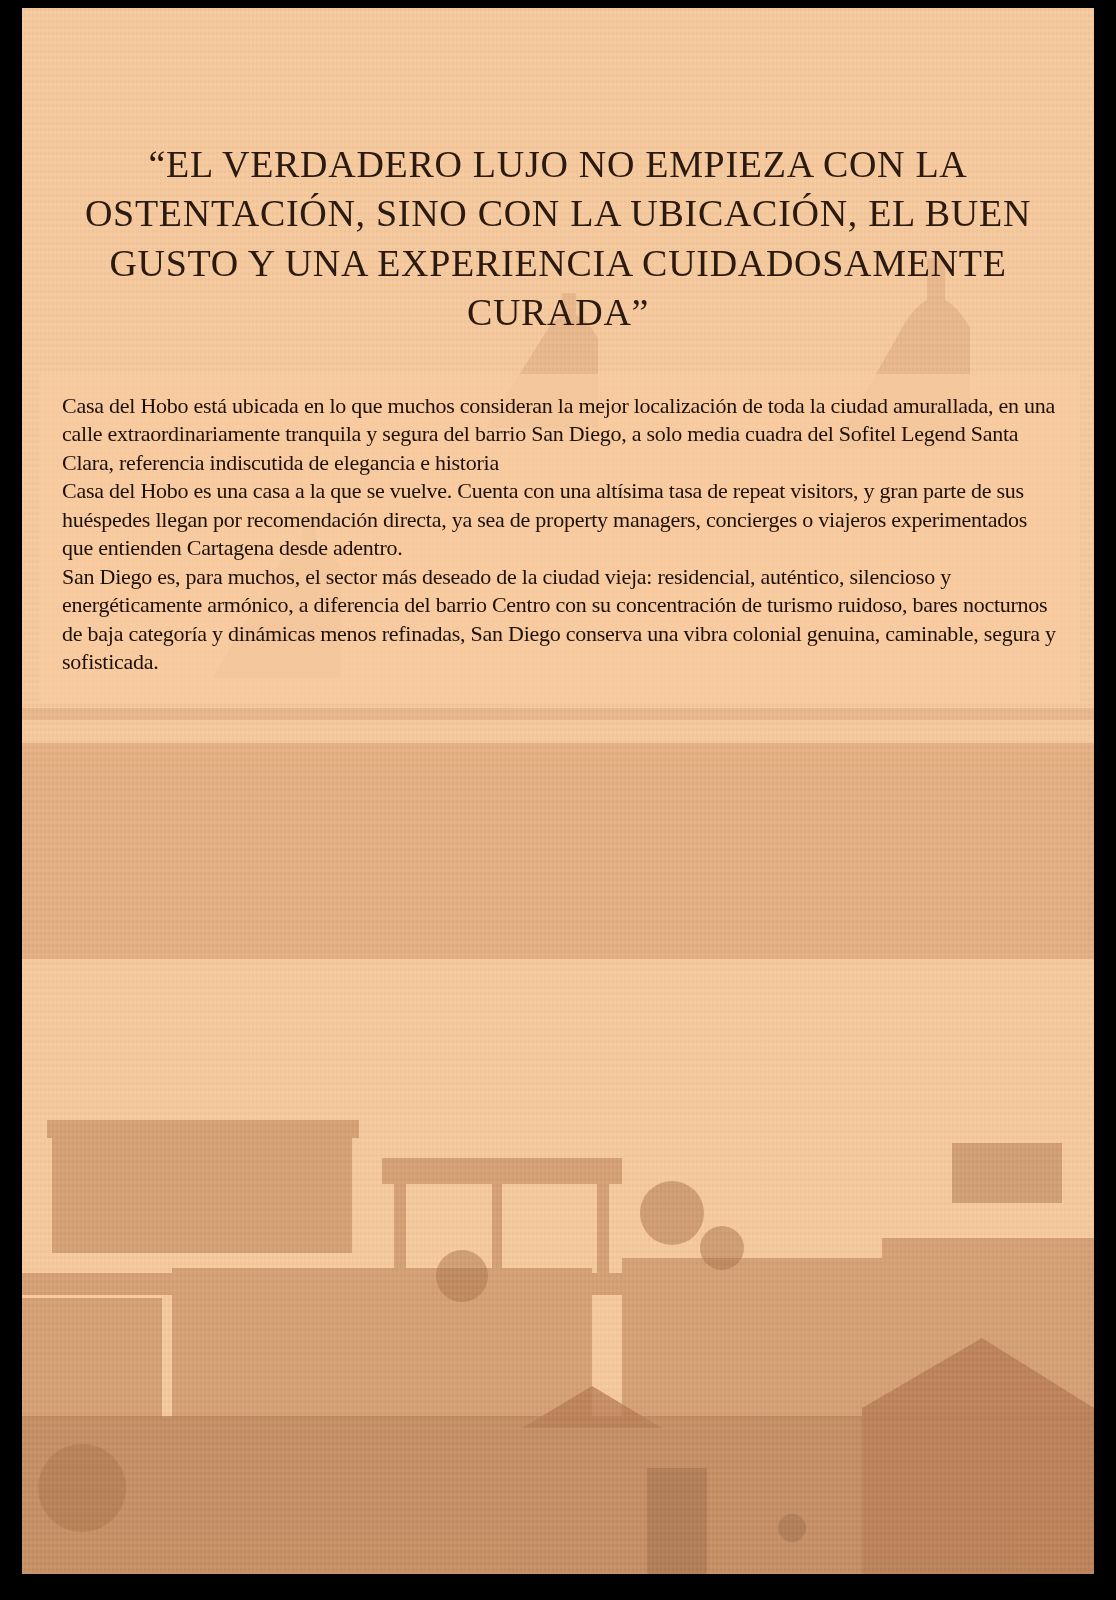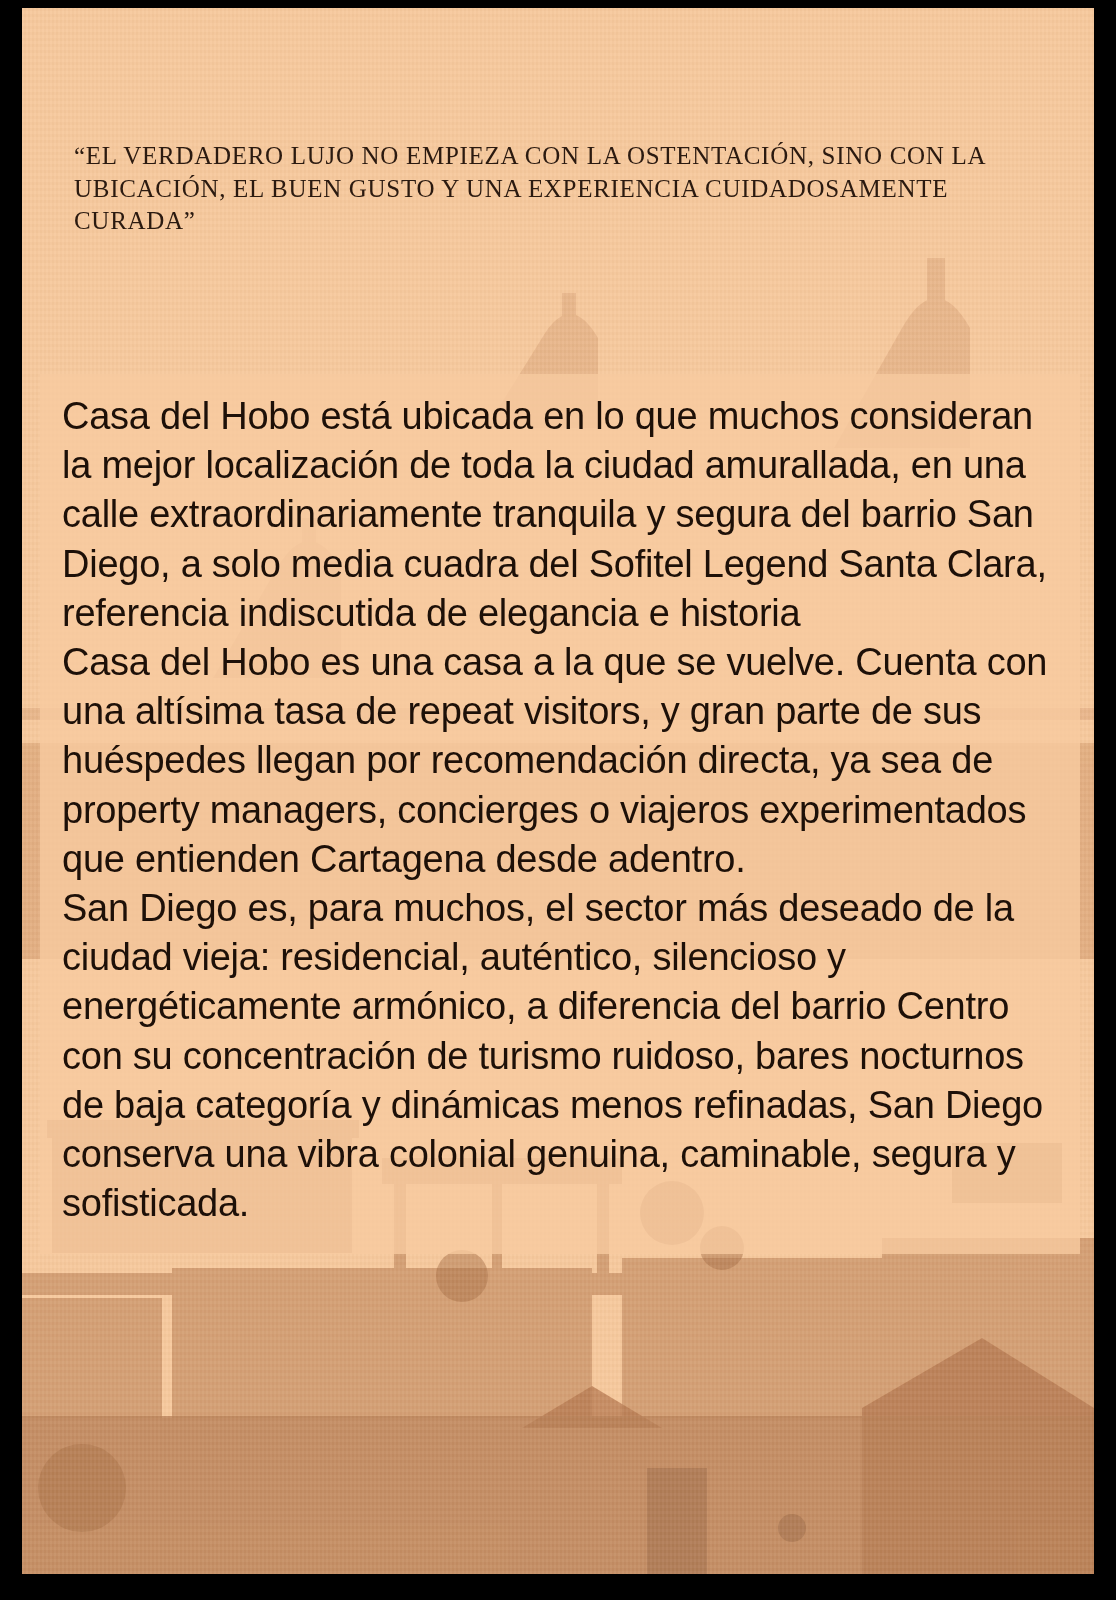--- a/index.html
+++ b/index.html
@@ -65,45 +65,45 @@
   .content {
     position: absolute;
     inset: 0;
   }
 
   .quote {
     position: absolute;
     left: 52px;
     top: 132px;
     width: 968px;
-    text-align: left;
+    text-align: center;
     font-family: "Liberation Serif", serif;
-    font-size: 25px;
+    font-size: 38px;
     line-height: 1.30;
     letter-spacing: 0.7px;
     color: #2b1a10;
     font-variant: small-caps;
     text-transform: uppercase;
   }
 
   .body-block {
     position: absolute;
     left: 18px;
     top: 366px;
     width: 1040px;
     padding: 18px 22px 26px 22px;
     box-sizing: border-box;
     background: rgba(248, 203, 160, 0.80);
     color: #231309;
   }
 
   .body-block p {
     margin: 0;
-    font-family: Liberation Sans, sans-serif;
-    font-size: 38px;
+    font-family: Liberation Serif, serif;
+    font-size: 22px;
     line-height: 1.295;
     letter-spacing: -0.25px;
     color: #1d1008;
   }
 
   .body-block p + p {
     margin-top: 0px;
   }
 
   .bottom-bar {

